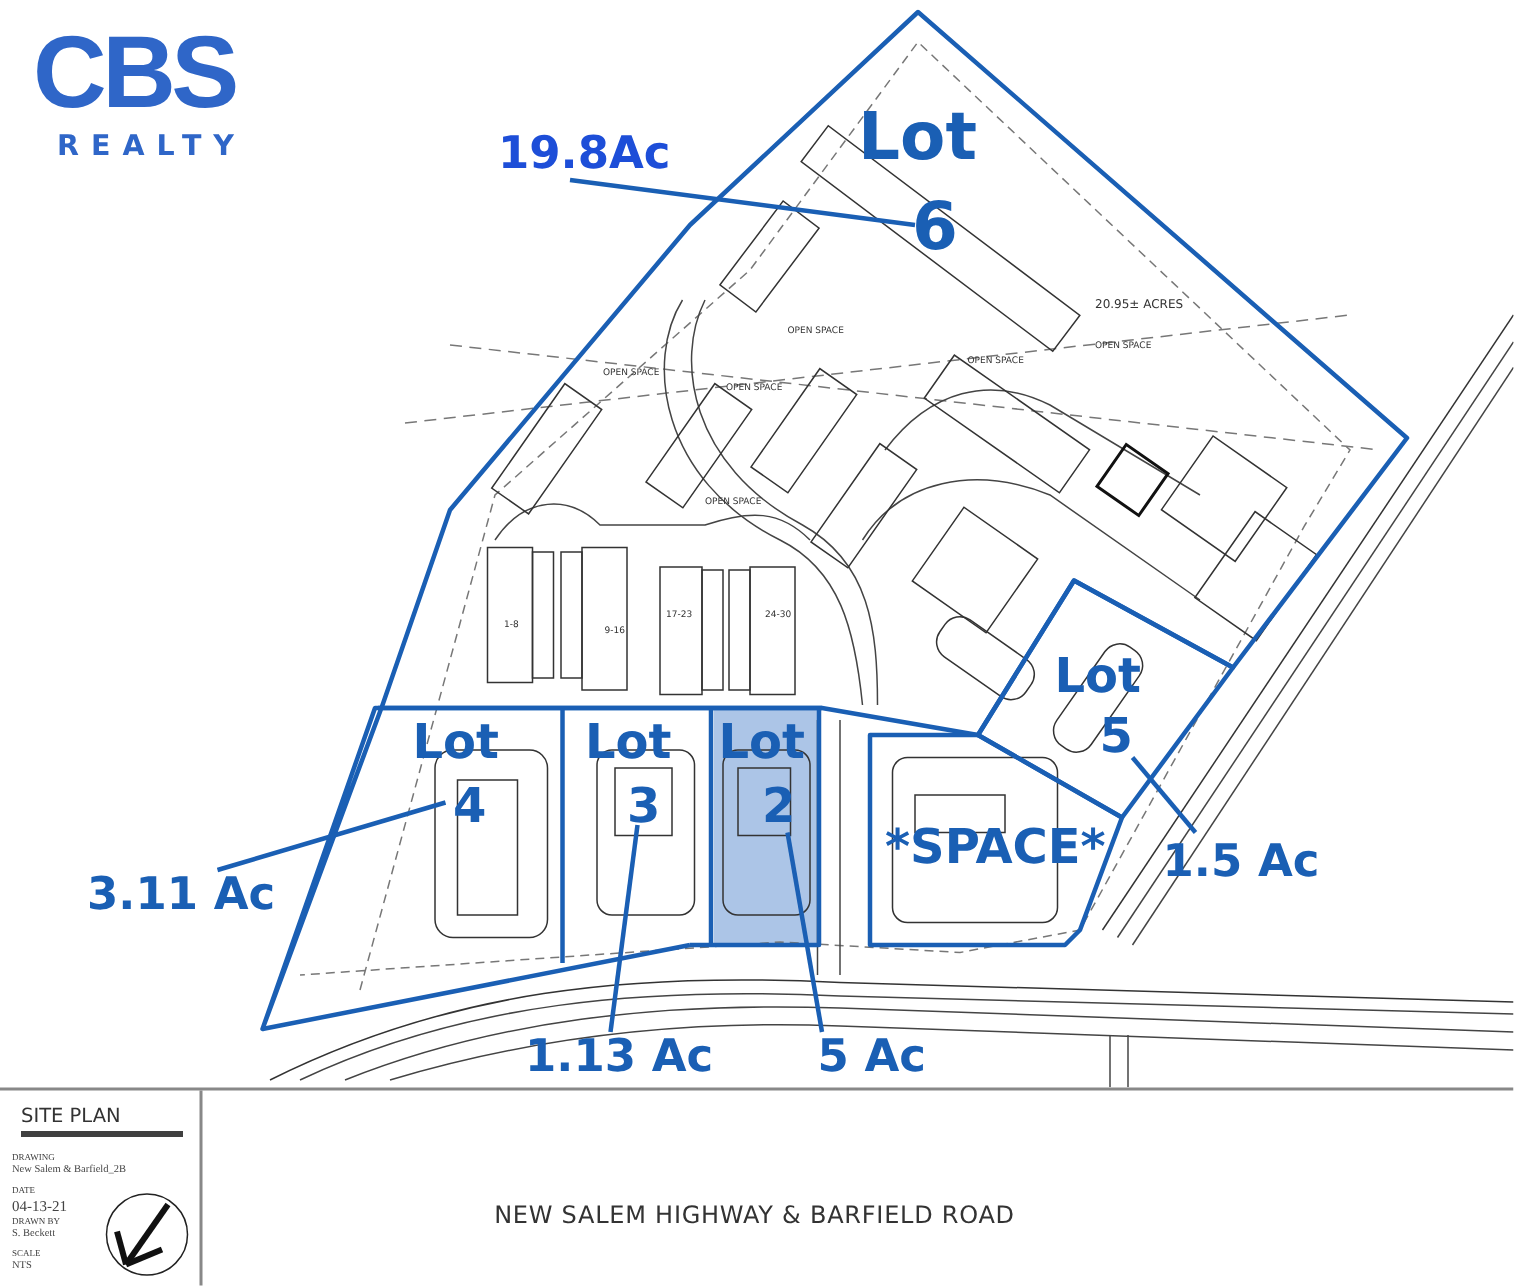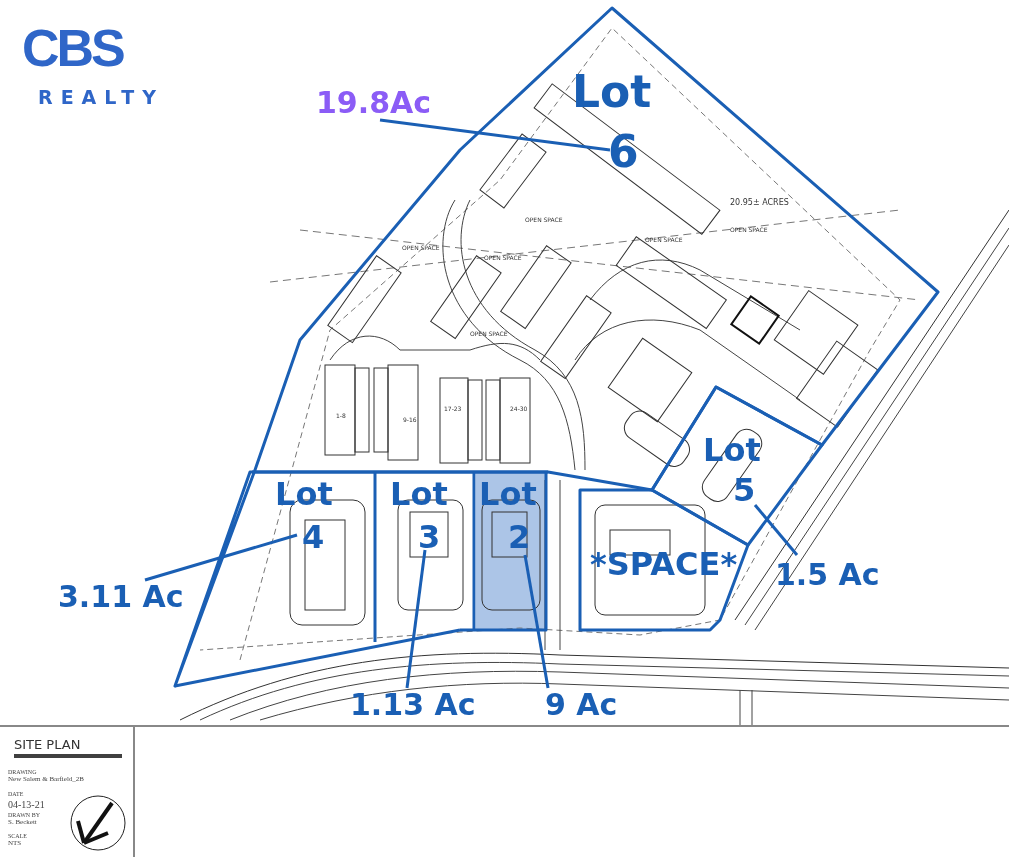--- a/index.html
+++ b/index.html
@@ -1,19 +1,19 @@
 <!DOCTYPE html>
 <html><head>
 <meta charset="utf-8">
 <style>
   html, body { margin:0; padding:0; background:#ffffff; }
   body { width:1009px; height:857px; position:relative; overflow:hidden; font-family:"DejaVu Sans", sans-serif; }
   .abs { position:absolute; }
   #map-svg { position:absolute; left:0; top:0; }
-  .logo-cbs { left:22px; top:14px; font-family:"Liberation Sans", sans-serif; font-weight:bold; font-size:52px; line-height:68px; letter-spacing:-3px; }
+  .logo-cbs { left:22px; top:14px; font-family:"Liberation Sans", sans-serif; font-weight:bold; font-size:68px; line-height:68px; letter-spacing:-3px; }
   .logo-realty { left:38px; top:86px; font-family:"DejaVu Sans", sans-serif; font-weight:bold; font-size:19px; letter-spacing:8px; }
   .blue-label { font-family:"DejaVu Sans", sans-serif; font-weight:bold; white-space:nowrap; line-height:1; }
   .lot-big { font-size:44px; }
   .lot-med { font-size:32px; }
   .acre { font-size:30px; }
   .title-block { left:0; top:725px; width:1009px; height:132px; border-top:2px solid #888; background:#fff; }
   .tb-left { left:0; top:0; width:133px; height:132px; border-right:2px solid #888; }
   .tb-site { left:14px; top:10px; font-size:13px; color:#333; width:108px; border-bottom:4px solid #404040; padding-bottom:2px; font-family:"DejaVu Sans", sans-serif; }
   .tb-small { font-size:6px; color:#444; font-family:Liberation Serif, serif; line-height:7px; }
   .project-title { left:133px; width:740px; text-align:center; color:#333; font-size:16px; font-family:"DejaVu Sans", sans-serif; letter-spacing:0.5px; line-height:21px; }
@@ -148,39 +148,39 @@
     <line x1="425" y1="550" x2="407" y2="688"></line>
     <line x1="525" y1="555" x2="548" y2="688"></line>
     <line x1="755" y1="505" x2="797" y2="555"></line>
   </g>
 
 </svg>
 
 <div class="abs logo-cbs" style="color:#2f66c8;">CBS</div>
 <div class="abs logo-realty" style="color:#2f66c8;">REALTY</div>
 
-<div class="abs blue-label acre" style="left:316px; top:88px; color:#8b5cf6;">19.8Ac</div>
+<div class="abs blue-label acre" style="left:332px; top:88px; color:#1d4ed8;">19.8Ac</div>
 <div class="abs blue-label lot-big" style="left:572px; top:70px; color:#1a5fb4;">Lot</div>
 <div class="abs blue-label lot-big" style="left:608px; top:130px; color:#1a5fb4;">6</div>
 
 <div class="abs blue-label lot-med" style="left:703px; top:434px; color:#1a5fb4;">Lot</div>
 <div class="abs blue-label lot-med" style="left:733px; top:474px; color:#1a5fb4;">5</div>
 <div class="abs blue-label acre" style="left:775px; top:560px; color:#1a5fb4;">1.5 Ac</div>
 
 <div class="abs blue-label lot-med" style="left:275px; top:478px; color:#1a5fb4;">Lot</div>
 <div class="abs blue-label lot-med" style="left:302px; top:521px; color:#1a5fb4;">4</div>
 <div class="abs blue-label acre" style="left:58px; top:582px; color:#1a5fb4;">3.11 Ac</div>
 
 <div class="abs blue-label lot-med" style="left:390px; top:478px; color:#1a5fb4;">Lot</div>
 <div class="abs blue-label lot-med" style="left:418px; top:521px; color:#1a5fb4;">3</div>
 <div class="abs blue-label acre" style="left:350px; top:690px; color:#1a5fb4;">1.13 Ac</div>
 
 <div class="abs blue-label lot-med" style="left:479px; top:478px; color:#1a5fb4;">Lot</div>
 <div class="abs blue-label lot-med" style="left:508px; top:521px; color:#1a5fb4;">2</div>
-<div class="abs blue-label acre" style="left:545px; top:690px; color:#1a5fb4;">9 Ac</div>
+<div class="abs blue-label acre" style="left:545px; top:690px; color:#1a5fb4;">5 Ac</div>
 
 <div class="abs blue-label lot-med" style="left:590px; top:548px; color:#1a5fb4;">*SPACE*</div>
 
 <div class="abs title-block">
   <div class="abs tb-left">
     <div class="abs tb-site">SITE PLAN</div>
     <div class="abs tb-small" style="left:8px; top:42px;">DRAWING</div>
     <div class="abs tb-small" style="left:8px; top:49px; font-size:7px;">New Salem &amp; Barfield_2B</div>
     <div class="abs tb-small" style="left:8px; top:64px;">DATE</div>
     <div class="abs tb-small" style="left:8px; top:74px; font-size:10px;">04-13-21</div>
@@ -190,13 +190,14 @@
     <div class="abs tb-small" style="left:8px; top:113px; font-size:7px;">NTS</div>
     <svg class="abs" style="left:68px; top:66px;" width="60" height="60" viewBox="0 0 60 60">
       <circle cx="30" cy="30" r="27" fill="none" stroke="#222" stroke-width="1"></circle>
       <path d="M16,50 L44,10" stroke="#111" stroke-width="4"></path>
       <path d="M16,50 L10,28" stroke="#111" stroke-width="4"></path>
       <path d="M16,50 L40,40" stroke="#111" stroke-width="4"></path>
     </svg>
   </div>
 
 
+  <div class="abs project-title" style="top:72px;">NEW SALEM HIGHWAY &amp; BARFIELD ROAD</div>
 </div>
 
 </body></html>

